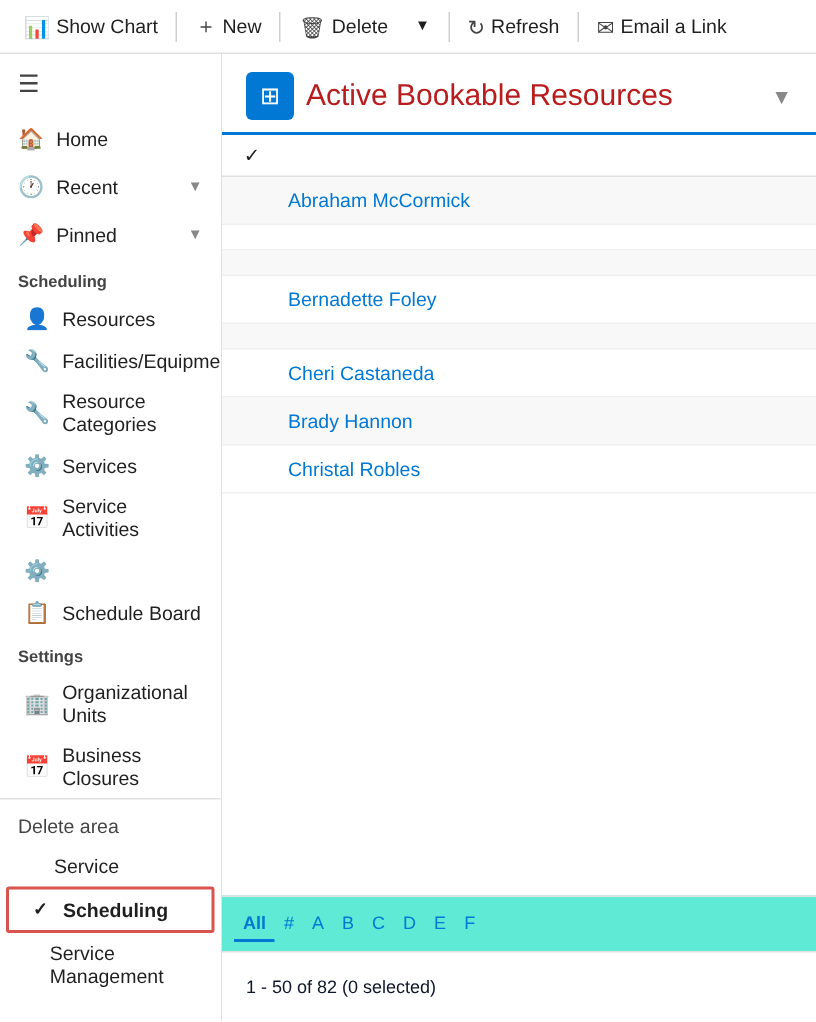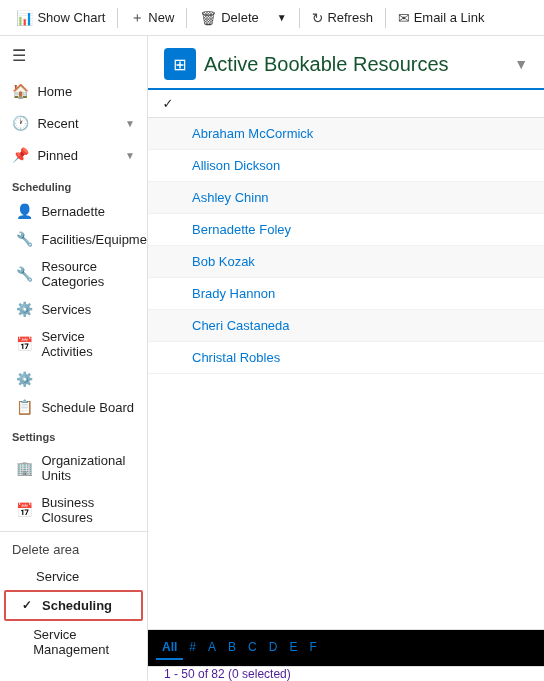--- a/index.html
+++ b/index.html
@@ -76,21 +76,21 @@
     .page-header {
       display: flex; align-items: center; gap: 8px;
       padding: 12px 16px 8px 16px; border-bottom: 2px solid #0078d4;
     }
     .page-header-icon {
       width: 32px; height: 32px; background: #0078d4; border-radius: 4px;
       display: flex; align-items: center; justify-content: center;
       color: #fff; font-size: 16px; flex-shrink: 0;
     }
     .page-header-title {
-      font-size: 20px; font-weight: 400; color: #14532d; flex: 1;
+      font-size: 20px; font-weight: 400; color: #b91c1c; flex: 1;
     }
     .page-header-chevron { font-size: 14px; color: #888; cursor: pointer; }
 
     
     .table-container { flex: 1; overflow-y: auto; }
     .table-header-row {
       display: flex; align-items: center;
       border-bottom: 1px solid #e0e0e0; background: #fff;
       padding: 6px 0;
     }
@@ -103,31 +103,31 @@
     .table-row:nth-child(even) { background: #f8f8f8; }
     .td-check { width: 40px; text-align: center; flex-shrink: 0; padding: 8px 0; }
     .td-name {
       flex: 1; padding: 8px 4px; color: #0078d4; cursor: pointer; font-size: 13px;
     }
 
     
     .alpha-nav {
       display: flex; align-items: center; gap: 0;
       padding: 6px 8px; border-top: 1px solid #e0e0e0;
-      background: #000000; flex-shrink: 0;
+      background: #5eead4; flex-shrink: 0;
     }
     .alpha-nav-item {
       padding: 4px 6px; font-size: 12px; cursor: pointer; color: #0078d4;
       border-bottom: 2px solid transparent;
     }
     .alpha-nav-item.active { border-bottom: 2px solid #0078d4; font-weight: 600; }
 
     
     .content-footer {
-      padding: 0 16px; font-size: 12px; color: #4c1d95;
+      padding: 16px 16px; font-size: 12px; color: #0f172a;
       border-top: 1px solid #e0e0e0; flex-shrink: 0;
     }
 
     
     .check-mark { color: #1f1f1f; font-size: 13px; }
   </style>
 </head>
 <body>
 
 <div class="toolbar">
@@ -178,21 +178,21 @@
       </div>
       <div class="sidebar-nav-item">
         <span class="nav-icon">📌</span>
         <span class="nav-label">Pinned</span>
         <span class="nav-chevron">▼</span>
       </div>
 
       <div class="sidebar-section-label">Scheduling</div>
       <div class="sidebar-link">
         <span class="link-icon">👤</span>
-        <span>Bernadette</span>
+        <span>Resources</span>
       </div>
       <div class="sidebar-link">
         <span class="link-icon">🔧</span>
         <span>Facilities/Equipment</span>
       </div>
       <div class="sidebar-link">
         <span class="link-icon">🔧</span>
         <span>Resource Categories</span>
       </div>
       <div class="sidebar-link">
@@ -261,41 +261,38 @@
           <span class="check-mark">✓</span>
         </div>
       </div>
 
       <div class="table-row">
         <div class="td-check"></div>
         <div class="td-name">Abraham McCormick</div>
       </div>
       <div class="table-row">
         <div class="td-check"></div>
-        <div class="td-name">Allison Dickson</div>
-      </div>
-      <div class="table-row">
-        <div class="td-check"></div>
-        <div class="td-name">Ashley Chinn</div>
+      </div>
+      <div class="table-row">
+        <div class="td-check"></div>
       </div>
       <div class="table-row">
         <div class="td-check"></div>
         <div class="td-name">Bernadette Foley</div>
       </div>
       <div class="table-row">
         <div class="td-check"></div>
-        <div class="td-name">Bob Kozak</div>
+      </div>
+      <div class="table-row">
+        <div class="td-check"></div>
+        <div class="td-name">Cheri Castaneda</div>
       </div>
       <div class="table-row">
         <div class="td-check"></div>
         <div class="td-name">Brady Hannon</div>
-      </div>
-      <div class="table-row">
-        <div class="td-check"></div>
-        <div class="td-name">Cheri Castaneda</div>
       </div>
       <div class="table-row">
         <div class="td-check"></div>
         <div class="td-name">Christal Robles</div>
       </div>
     </div>
 
     <div class="alpha-nav">
       <span class="alpha-nav-item active">All</span>
       <span class="alpha-nav-item">#</span>

